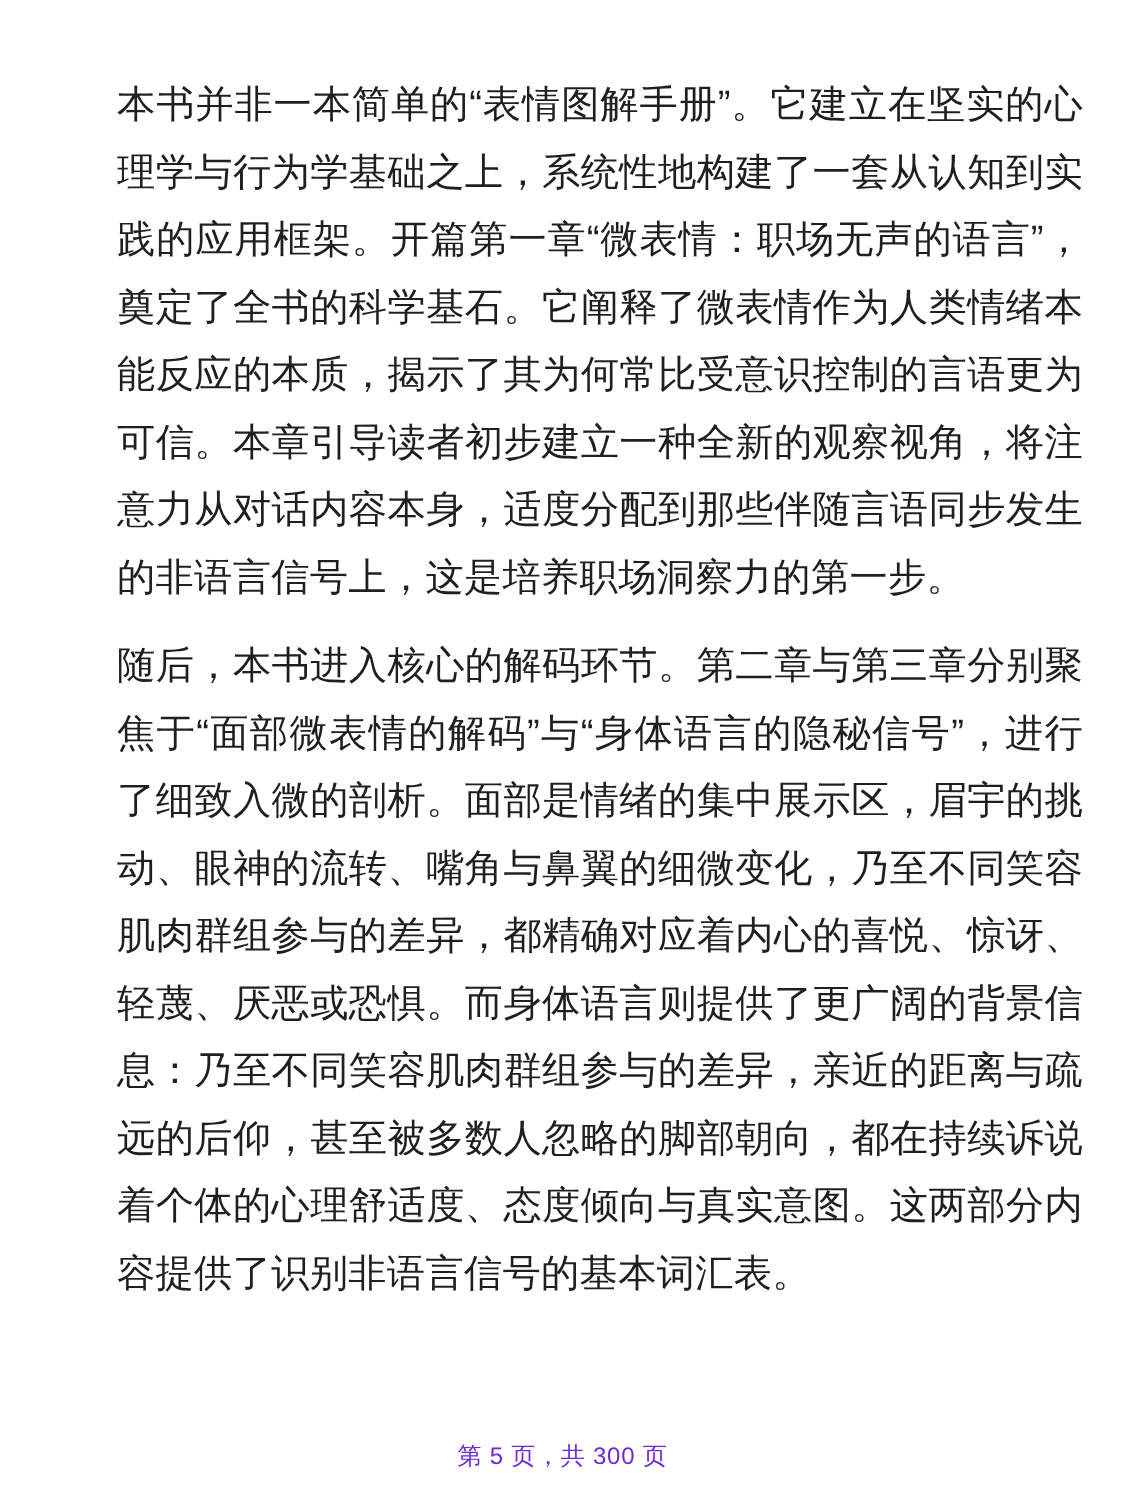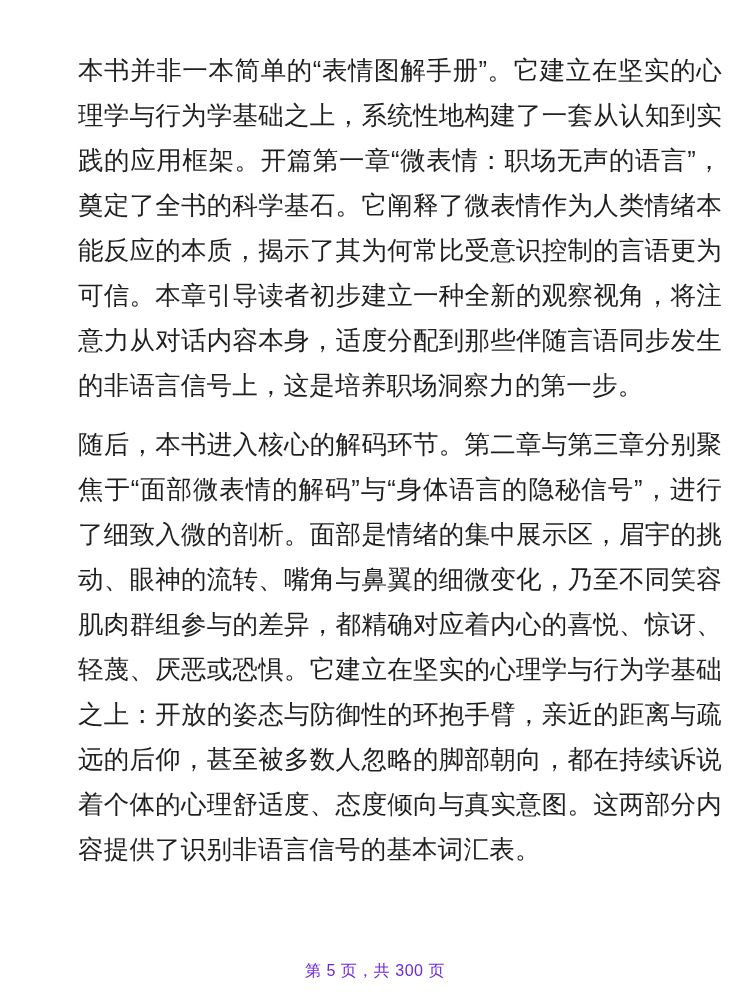--- a/index.html
+++ b/index.html
@@ -52,20 +52,20 @@
     letter-spacing: 0.5px;
   }
 </style>
 </head>
 <body>
 
 <div class="page">
 
   <div class="body-text">
     <p class="para">本书并非一本简单的“表情图解手册”。它建立在坚实的心理学与行为学基础之上，系统性地构建了一套从认知到实践的应用框架。开篇第一章“微表情：职场无声的语言”，奠定了全书的科学基石。它阐释了微表情作为人类情绪本能反应的本质，揭示了其为何常比受意识控制的言语更为可信。本章引导读者初步建立一种全新的观察视角，将注意力从对话内容本身，适度分配到那些伴随言语同步发生的非语言信号上，这是培养职场洞察力的第一步。</p>
-    <p class="para">随后，本书进入核心的解码环节。第二章与第三章分别聚焦于“面部微表情的解码”与“身体语言的隐秘信号”，进行了细致入微的剖析。面部是情绪的集中展示区，眉宇的挑动、眼神的流转、嘴角与鼻翼的细微变化，乃至不同笑容肌肉群组参与的差异，都精确对应着内心的喜悦、惊讶、轻蔑、厌恶或恐惧。它建立在坚实的心理学与行为学基础之上：开放的姿态与防御性的环抱手臂，亲近的距离与疏远的后仰，甚至被多数人忽略的脚部朝向，都在持续诉说着个体的心理舒适度、态度倾向与真实意图。这两部分内容提供了识别非语言信号的基本词汇表。</p>
+    <p class="para">随后，本书进入核心的解码环节。第二章与第三章分别聚焦于“面部微表情的解码”与“身体语言的隐秘信号”，进行了细致入微的剖析。面部是情绪的集中展示区，眉宇的挑动、眼神的流转、嘴角与鼻翼的细微变化，乃至不同笑容肌肉群组参与的差异，都精确对应着内心的喜悦、惊讶、轻蔑、厌恶或恐惧。而身体语言则提供了更广阔的背景信息：乃至不同笑容肌肉群组参与的差异，亲近的距离与疏远的后仰，甚至被多数人忽略的脚部朝向，都在持续诉说着个体的心理舒适度、态度倾向与真实意图。这两部分内容提供了识别非语言信号的基本词汇表。</p>
   </div>
 
   <div class="footer">
     <span class="footer-text">第 5 页，共 300 页</span>
   </div>
 
 </div>
 
 </body></html>

